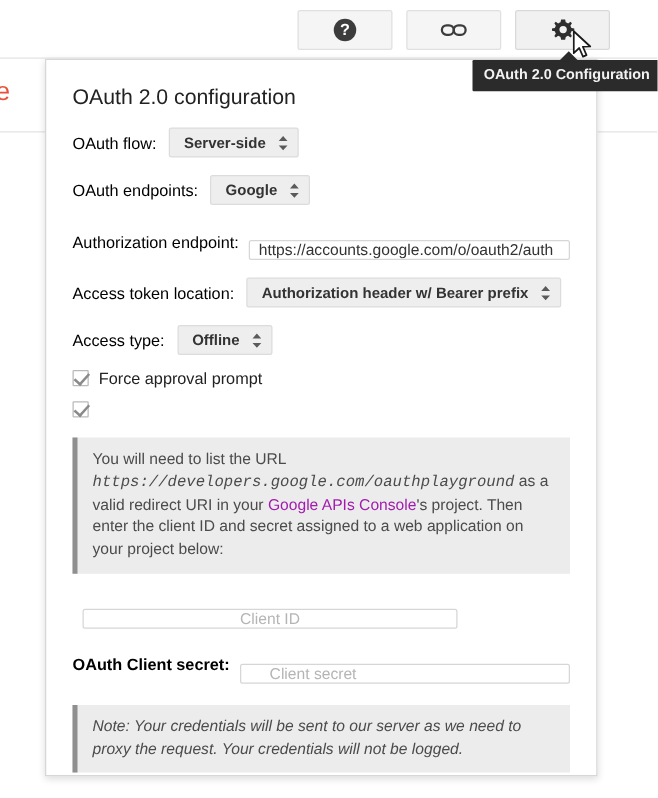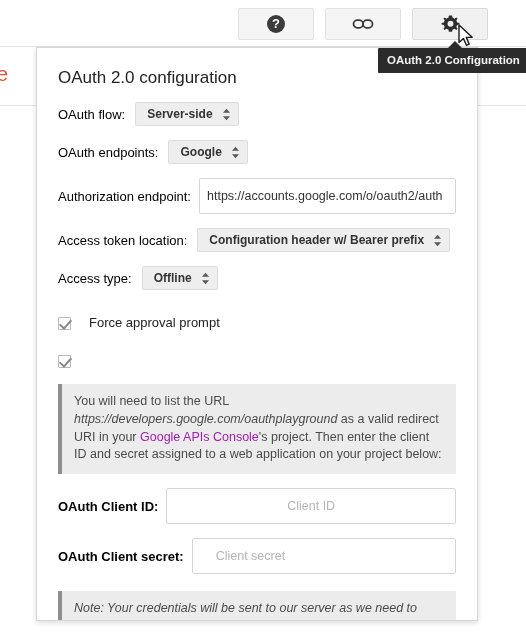--- a/index.html
+++ b/index.html
@@ -155,43 +155,43 @@
   }
   .sel-arrows {
     margin-left: 9px;
     line-height: 0;
     display: inline-block;
   }
 
   
   .tinput {
     box-sizing: border-box;
-    height: 36px;
+    height: 16px;
     border: 1px solid #d6d6d6;
     border-radius: 2px;
     background: #ffffff;
     font-family: "Liberation Sans", sans-serif;
     font-size: 12.5px;
     color: #333333;
     padding: 0 7px;
     margin-left: 8px;
     outline: none;
+    margin-top: 14px;
   }
   .tinput::placeholder { color: #b5b5b5; }
   #in-auth-endpoint  { width: 260px; }
   #in-token-endpoint { width: 300px; }
   #in-client-id      { width: 300px; text-align: center; }
   #in-client-secret  { width: 280px; padding-left: 23px; }
 
   
   .cb-row {
     display: flex;
-    align-items: flex-end;
-    margin-top: 25px;
-    gap: 10px;
+    align-items: center;
+    margin-top: 11px;
   }
   .cbox {
     width: 13px; height: 13px;
     box-sizing: border-box;
     border: 1px solid #b9b9b9;
     background: #ffffff;
     border-radius: 1px;
     position: relative;
     margin-right: 8px;
     flex: none;
@@ -214,21 +214,21 @@
     padding: 9px 12px 10px 12px;
     margin-top: 16px;
     font-size: 12.5px;
     line-height: 1.42;
     color: #4b4b4b;
   }
   .infobox.note {
     font-style: italic;
     margin-top: 17px;
   }
-  .i-url { font-style: italic; }
+  .i-url { font-style: italic; font-family: Liberation Mono, monospace; }
   .i-link { color: #a21caf; text-decoration: none; }
 </style>
 </head>
 <body>
 
 <div id="page-bg">
   <div class="bg-rule" id="bg-rule-top"></div>
   <div class="bg-rule" id="bg-rule-bot"></div>
   <div class="bg-response-text">onse</div>
 </div>
@@ -292,21 +292,21 @@
 
     <div class="row">
       <span class="row-label">Authorization endpoint:</span>
       <input class="tinput" id="in-auth-endpoint" type="text" value="https://accounts.google.com/o/oauth2/auth" style="">
     </div>
 
 
     <div class="row">
       <span class="row-label">Access token location:</span>
       <span class="sel" id="sel-token-location">
-        <span>Configuration header w/ Bearer prefix</span>
+        <span>Authorization header w/ Bearer prefix</span>
         <span class="sel-arrows">
           <svg width="9" height="13" viewBox="0 0 9 13">
               <path fill="#5a5a5a" d="M4.5 0.8 L8 4.7 L1 4.7 Z M4.5 12.2 L8 8.3 L1 8.3 Z"></path>
             </svg>
         </span>
       </span>
     </div>
 
     <div class="row">
       <span class="row-label">Access type:</span>
@@ -327,21 +327,20 @@
 
     <div class="cb-row">
       <span class="cbox checked"></span>
     </div>
 
     <div class="infobox">
       <span>You will need to list the URL </span><span class="i-url">https://developers.google.com/oauthplayground</span><span> as a valid redirect URI in your </span><a class="i-link" href="#">Google APIs Console</a><span>'s project. Then enter the client ID and secret assigned to a web application on your project below:</span>
     </div>
 
     <div class="row">
-      <span class="row-label bold">OAuth Client ID:</span>
       <input class="tinput" id="in-client-id" type="text" placeholder="Client ID" style="">
     </div>
 
     <div class="row">
       <span class="row-label bold">OAuth Client secret:</span>
       <input class="tinput" id="in-client-secret" type="text" placeholder="Client secret" style="">
     </div>
 
     <div class="infobox note">Note: Your credentials will be sent to our server as we need to proxy the request. Your credentials will not be logged.</div>
 

